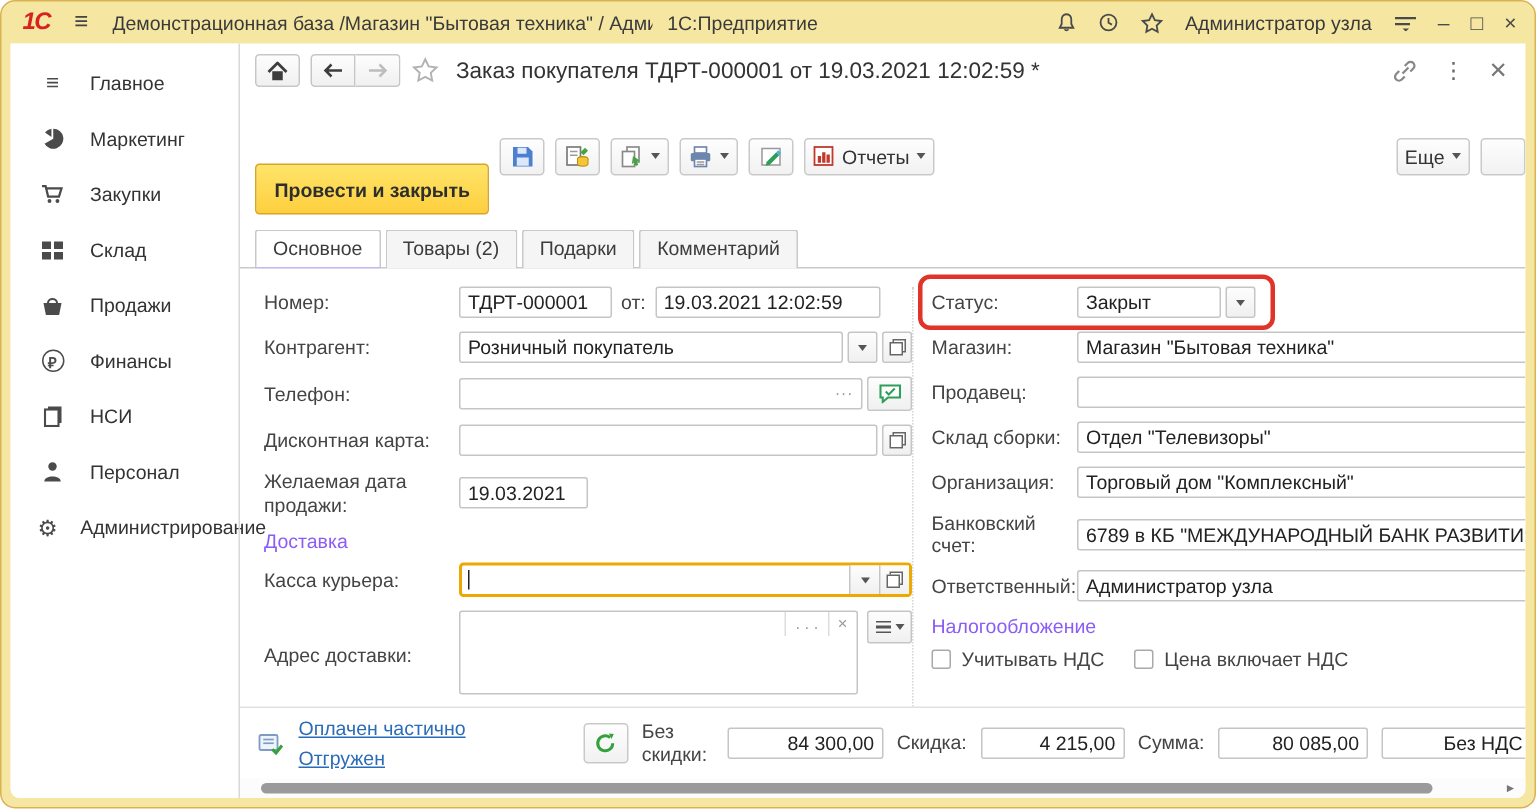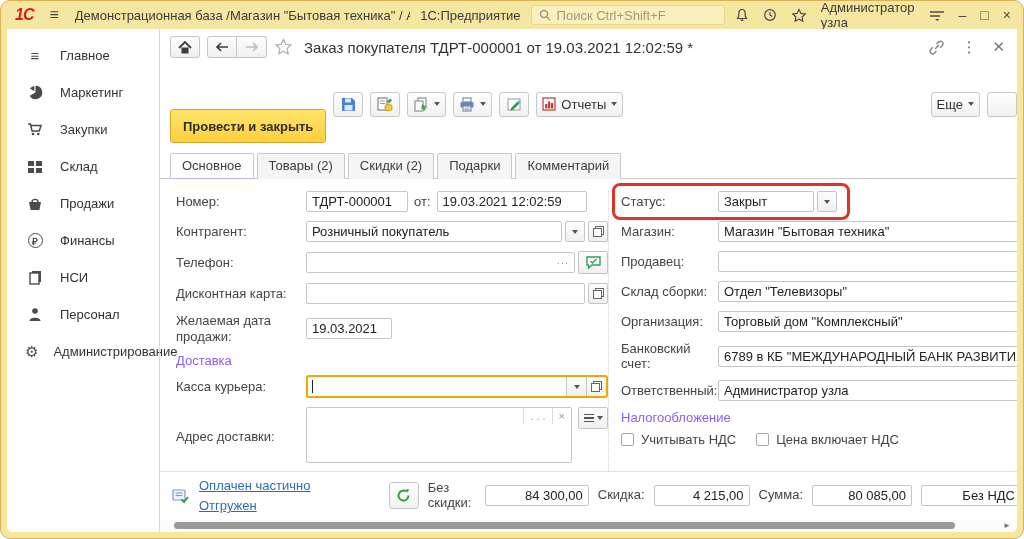--- a/index.html
+++ b/index.html
@@ -100,29 +100,20 @@
 </head>
 <body>
 
 <div class="app">
 
   <div class="titlebar">
     <span class="logo1c">1С</span>
     <span class="hamb">≡</span>
     <span class="tb-title">Демонстрационная база /Магазин "Бытовая техника" / Адми...</span>
     <span class="tb-platform">1С:Предприятие</span>
-    <span class="tb-search">
-      <span class="svgic">
-        <svg width="12" height="12" viewBox="0 0 12 12">
-            <circle cx="5" cy="5" r="3.5" fill="none" stroke="#a0997a" stroke-width="1.4"></circle>
-            <line x1="8" y1="8" x2="11" y2="11" stroke="#a0997a" stroke-width="1.4"></line>
-          </svg>
-      </span>
-      <span>Поиск Ctrl+Shift+F</span>
-    </span>
     <span class="tb-right">
       <span class="svgic">
         <svg width="14" height="14" viewBox="0 0 14 14">
             <path d="M7 1.5 C4.8 1.5 3.8 3.2 3.8 5 v3 L2.5 10.5 h9 L10.2 8 v-3 C10.2 3.2 9.2 1.5 7 1.5 Z" fill="none" stroke="#4a4a4a" stroke-width="1.2"></path>
             <path d="M5.8 11.5 a1.3 1.3 0 0 0 2.4 0" fill="none" stroke="#4a4a4a" stroke-width="1.2"></path>
           </svg>
       </span>
       <span class="svgic">
         <svg width="14" height="14" viewBox="0 0 14 14">
             <circle cx="7" cy="7" r="5.3" fill="none" stroke="#4a4a4a" stroke-width="1.2"></circle>
@@ -333,21 +324,20 @@
         <span class="tbtn tb-more">
           <span>Еще</span>
           <span class="caret"></span>
         </span>
         <span class="tbtn sliver"></span>
       </div>
 
       <div class="tabsrow">
         <span class="tab active">Основное</span>
         <span class="tab">Товары (2)</span>
-        <span class="tab">Скидки (2)</span>
         <span class="tab">Подарки</span>
         <span class="tab">Комментарий</span>
       </div>
 
       <div class="formarea">
 
         <div class="col-left">
           <div class="frow">
             <span class="flabel">Номер:</span>
             <span class="field" style="width:102px;">ТДРТ-000001</span>

